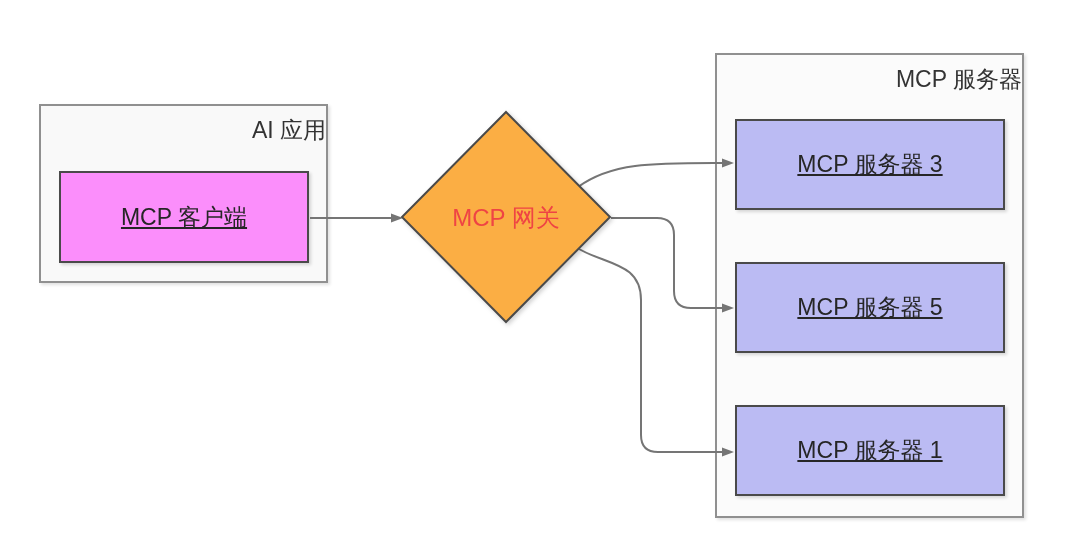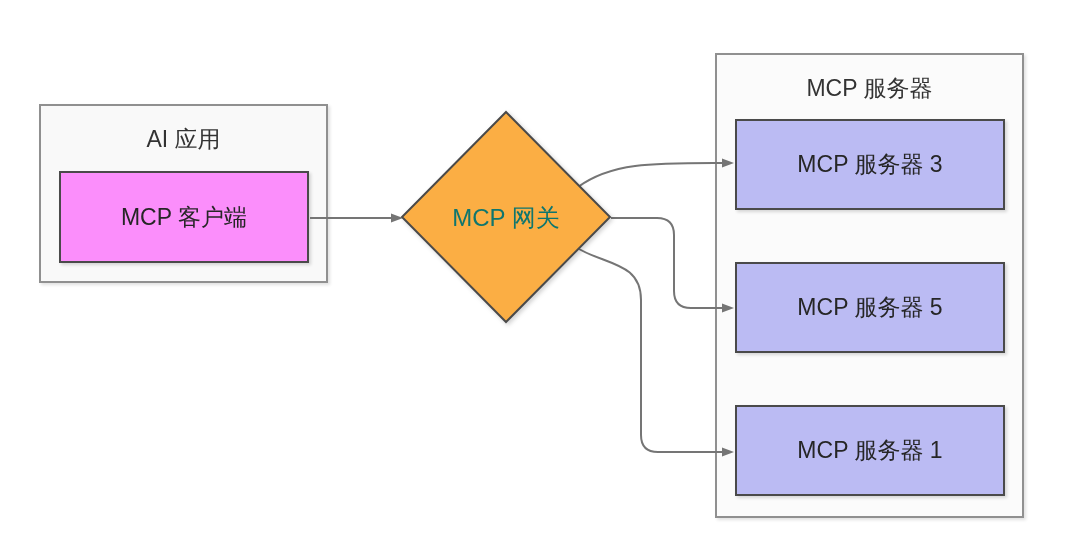--- a/index.html
+++ b/index.html
@@ -16,24 +16,24 @@
     overflow: hidden;
   }
   .container {
     position: absolute;
     box-sizing: border-box;
     border: 2px solid #909090;
     box-shadow: 2px 2px 3px rgba(0,0,0,0.12);
     z-index: 1;
   }
   .container-title {
-    text-align: center;
+    text-align: right;
     font-size: 23px;
     color: #333333;
-    padding-top: 18px;
+    padding-top: 9px;
     user-select: none;
   }
   .ai-app {
     left: 39px;
     top: 104px;
     width: 289px;
     height: 179px;
     background: #f9f9f9;
   }
   .servers {
@@ -48,20 +48,21 @@
     box-sizing: border-box;
     border: 2px solid #4a4a4a;
     box-shadow: 2px 2px 3px rgba(0,0,0,0.15);
     display: flex;
     align-items: center;
     justify-content: center;
     font-size: 23px;
     color: #262626;
     z-index: 2;
     user-select: none;
+    text-decoration: underline;
   }
   .client {
     left: 59px;
     top: 171px;
     width: 250px;
     height: 92px;
     background: #fb8efb;
   }
   .server {
     left: 735px;
@@ -84,21 +85,21 @@
   .gateway-shape {
     filter: drop-shadow(2px 2px 2px rgba(0,0,0,0.18));
   }
   .diamond-label {
     position: absolute;
     left: 416px;
     top: 202px;
     width: 180px;
     text-align: center;
     font-size: 24px;
-    color: #0f766e;
+    color: #ef4444;
     z-index: 4;
     user-select: none;
   }
 </style>
 </head>
 <body>
 
 <div class="canvas">
 
   <div class="container ai-app">

